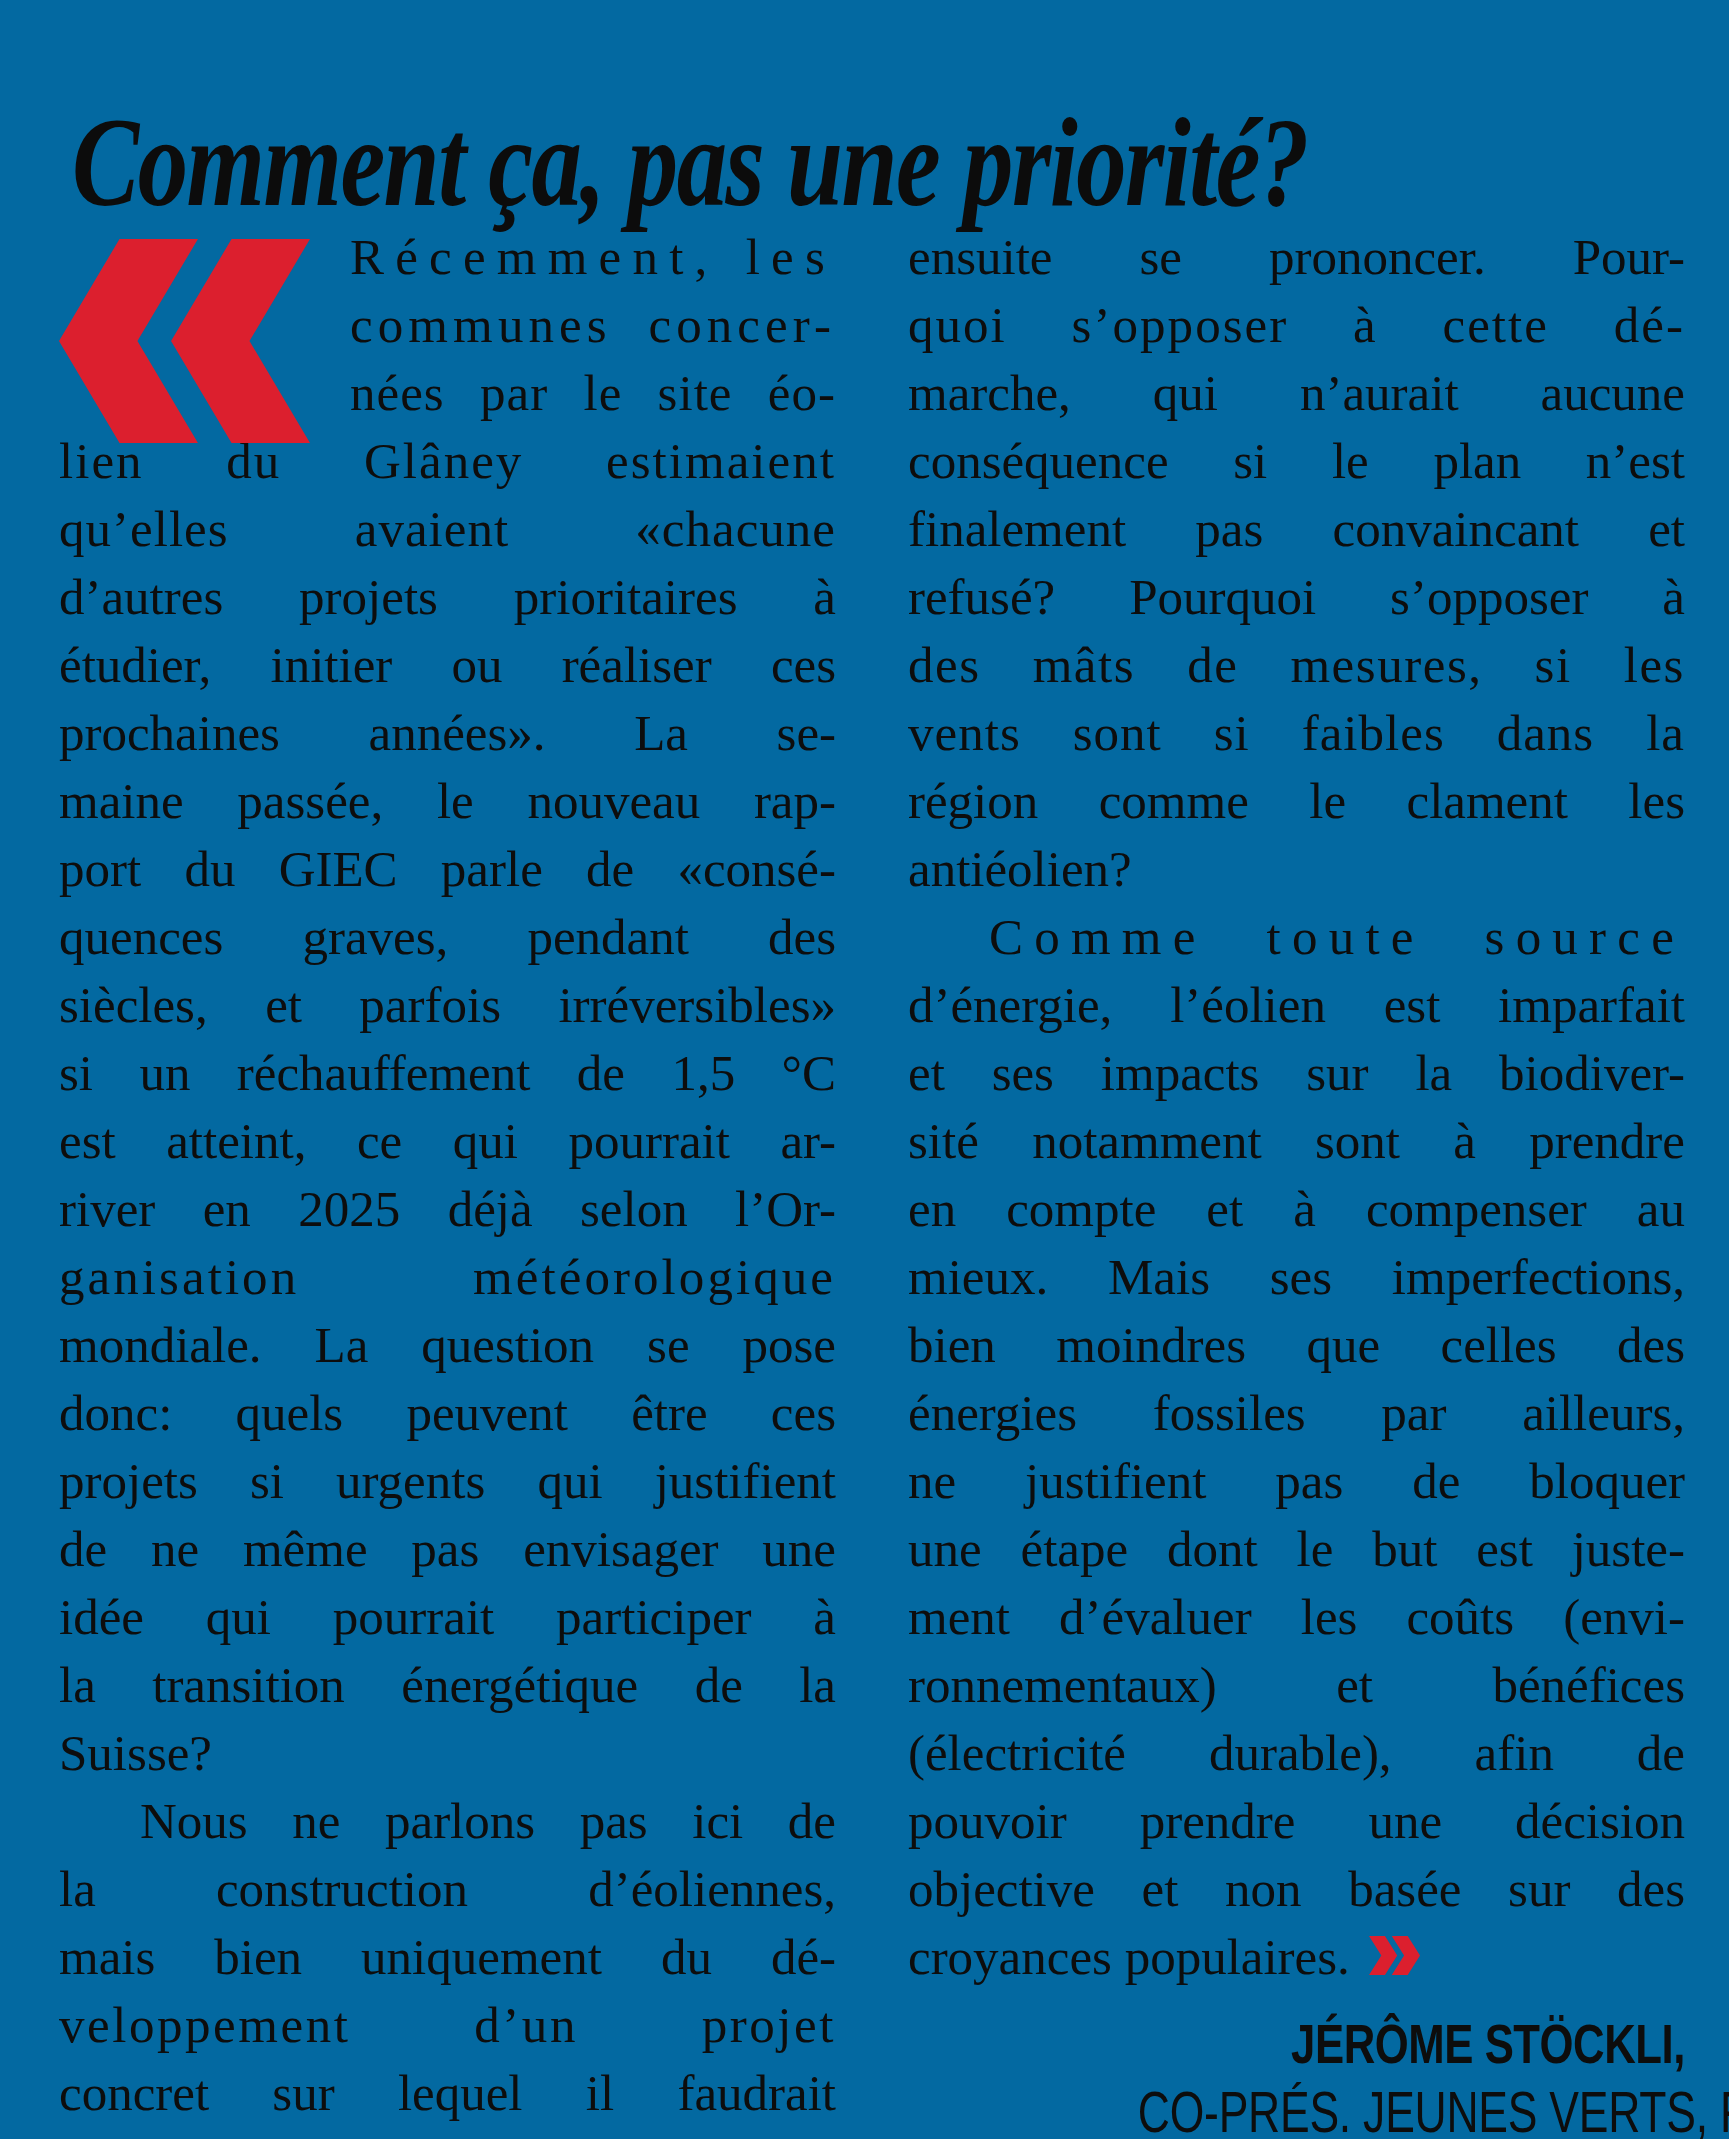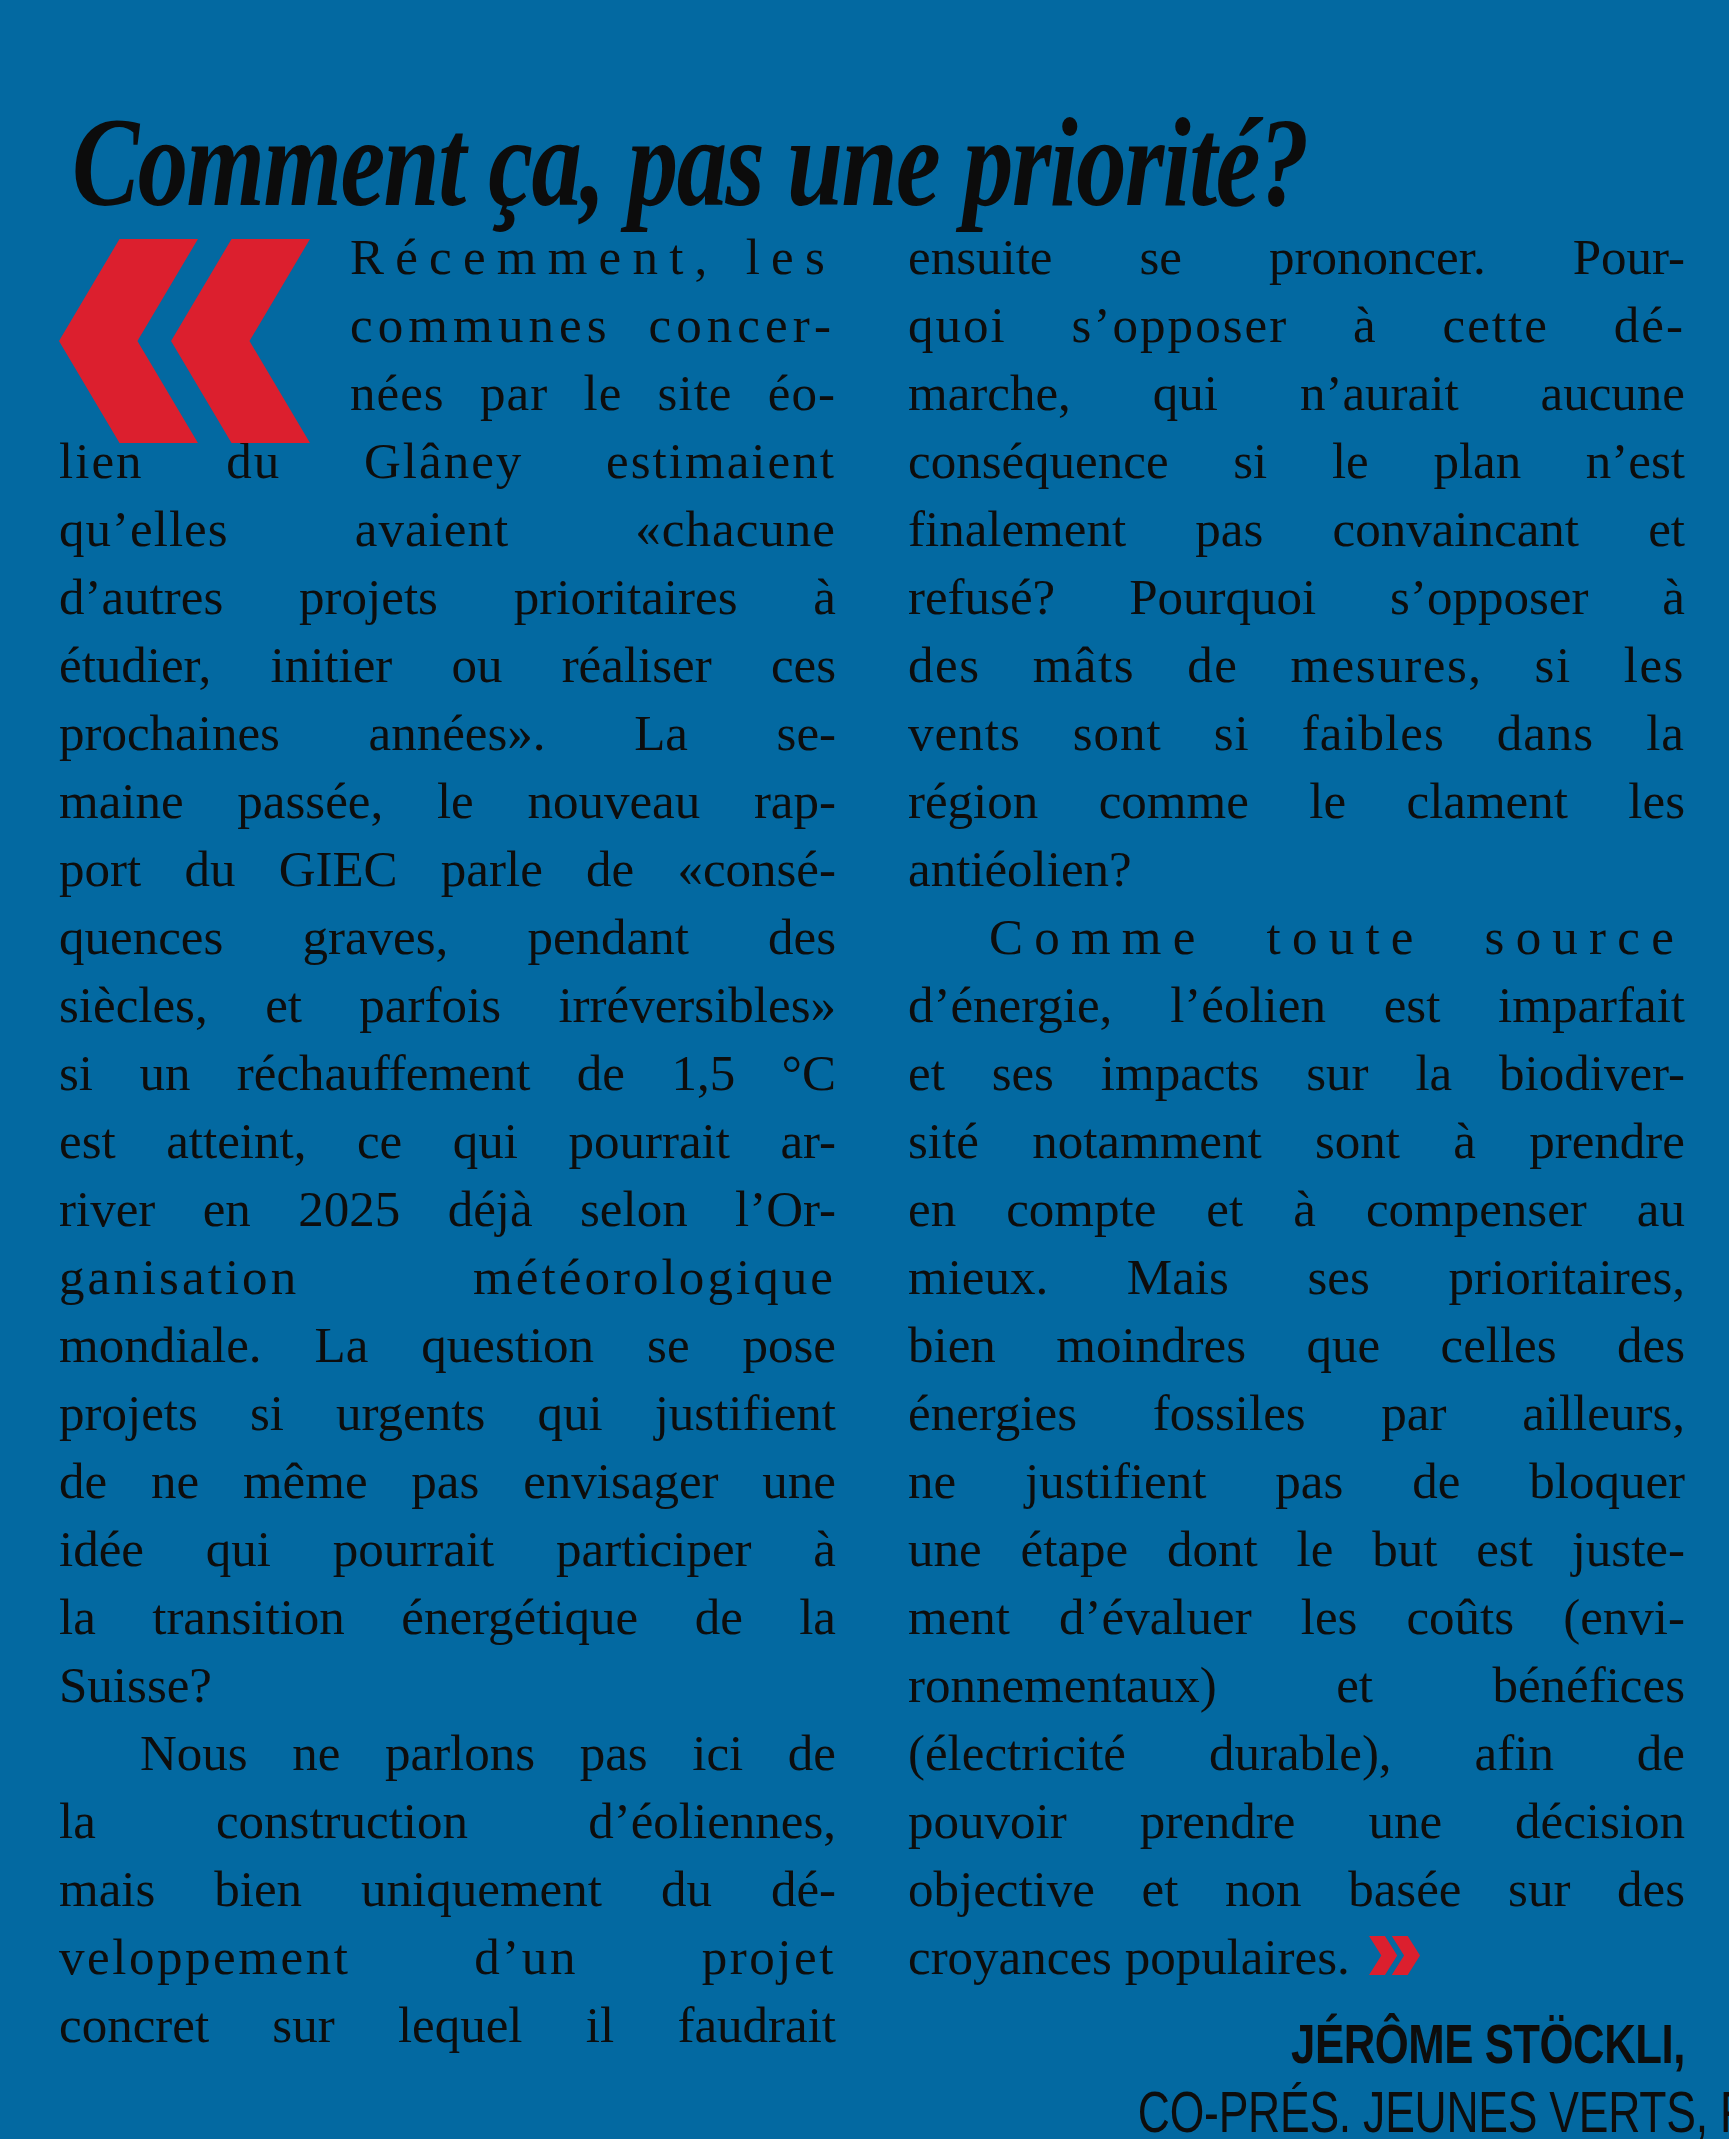--- a/index.html
+++ b/index.html
@@ -115,20 +115,21 @@
         <div class="line"><span>prochaines années». La se-</span></div>
         <div class="line"><span>maine passée, le nouveau rap-</span></div>
         <div class="line"><span>port du GIEC parle de «consé-</span></div>
         <div class="line"><span>quences graves, pendant des</span></div>
         <div class="line"><span>siècles, et parfois irréversibles»</span></div>
         <div class="line"><span>si un réchauffement de 1,5 °C</span></div>
         <div class="line"><span>est atteint, ce qui pourrait ar-</span></div>
         <div class="line"><span>river en 2025 déjà selon l’Or-</span></div>
         <div class="line" style="letter-spacing: 0.06em;"><span>ganisation météorologique</span></div>
         <div class="line"><span>mondiale. La question se pose</span></div>
+        <div class="line"><span>donc: quels peuvent être ces</span></div>
         <div class="line"><span>projets si urgents qui justifient</span></div>
         <div class="line"><span>de ne même pas envisager une</span></div>
         <div class="line"><span>idée qui pourrait participer à</span></div>
         <div class="line"><span>la transition énergétique de la</span></div>
         <div class="line end"><span>Suisse?</span></div>
         <div class="line indent"><span>Nous ne parlons pas ici de</span></div>
         <div class="line"><span>la construction d’éoliennes,</span></div>
         <div class="line"><span>mais bien uniquement du dé-</span></div>
         <div class="line" style="letter-spacing: 0.05em;"><span>veloppement d’un projet</span></div>
         <div class="line"><span>concret sur lequel il faudrait</span></div>
@@ -145,21 +146,21 @@
         <div class="line"><span>refusé? Pourquoi s’opposer à</span></div>
         <div class="line" style="letter-spacing: 0.03em;"><span>des mâts de mesures, si les</span></div>
         <div class="line" style="letter-spacing: 0.02em;"><span>vents sont si faibles dans la</span></div>
         <div class="line"><span>région comme le clament les</span></div>
         <div class="line end"><span>antiéolien?</span></div>
         <div class="line indent" style="letter-spacing: 0.22em;"><span>Comme toute source</span></div>
         <div class="line"><span>d’énergie, l’éolien est imparfait</span></div>
         <div class="line"><span>et ses impacts sur la biodiver-</span></div>
         <div class="line"><span>sité notamment sont à prendre</span></div>
         <div class="line"><span>en compte et à compenser au</span></div>
-        <div class="line"><span>mieux. Mais ses prioritaires,</span></div>
+        <div class="line"><span>mieux. Mais ses imperfections,</span></div>
         <div class="line"><span>bien moindres que celles des</span></div>
         <div class="line"><span>énergies fossiles par ailleurs,</span></div>
         <div class="line"><span>ne justifient pas de bloquer</span></div>
         <div class="line"><span>une étape dont le but est juste-</span></div>
         <div class="line"><span>ment d’évaluer les coûts (envi-</span></div>
         <div class="line"><span>ronnementaux) et bénéfices</span></div>
         <div class="line"><span>(électricité durable), afin de</span></div>
         <div class="line"><span>pouvoir prendre une décision</span></div>
         <div class="line"><span>objective et non basée sur des</span></div>
         <div class="line end"><span>croyances populaires.</span><svg class="close-quote" viewBox="0 0 112 100" preserveAspectRatio="none">

